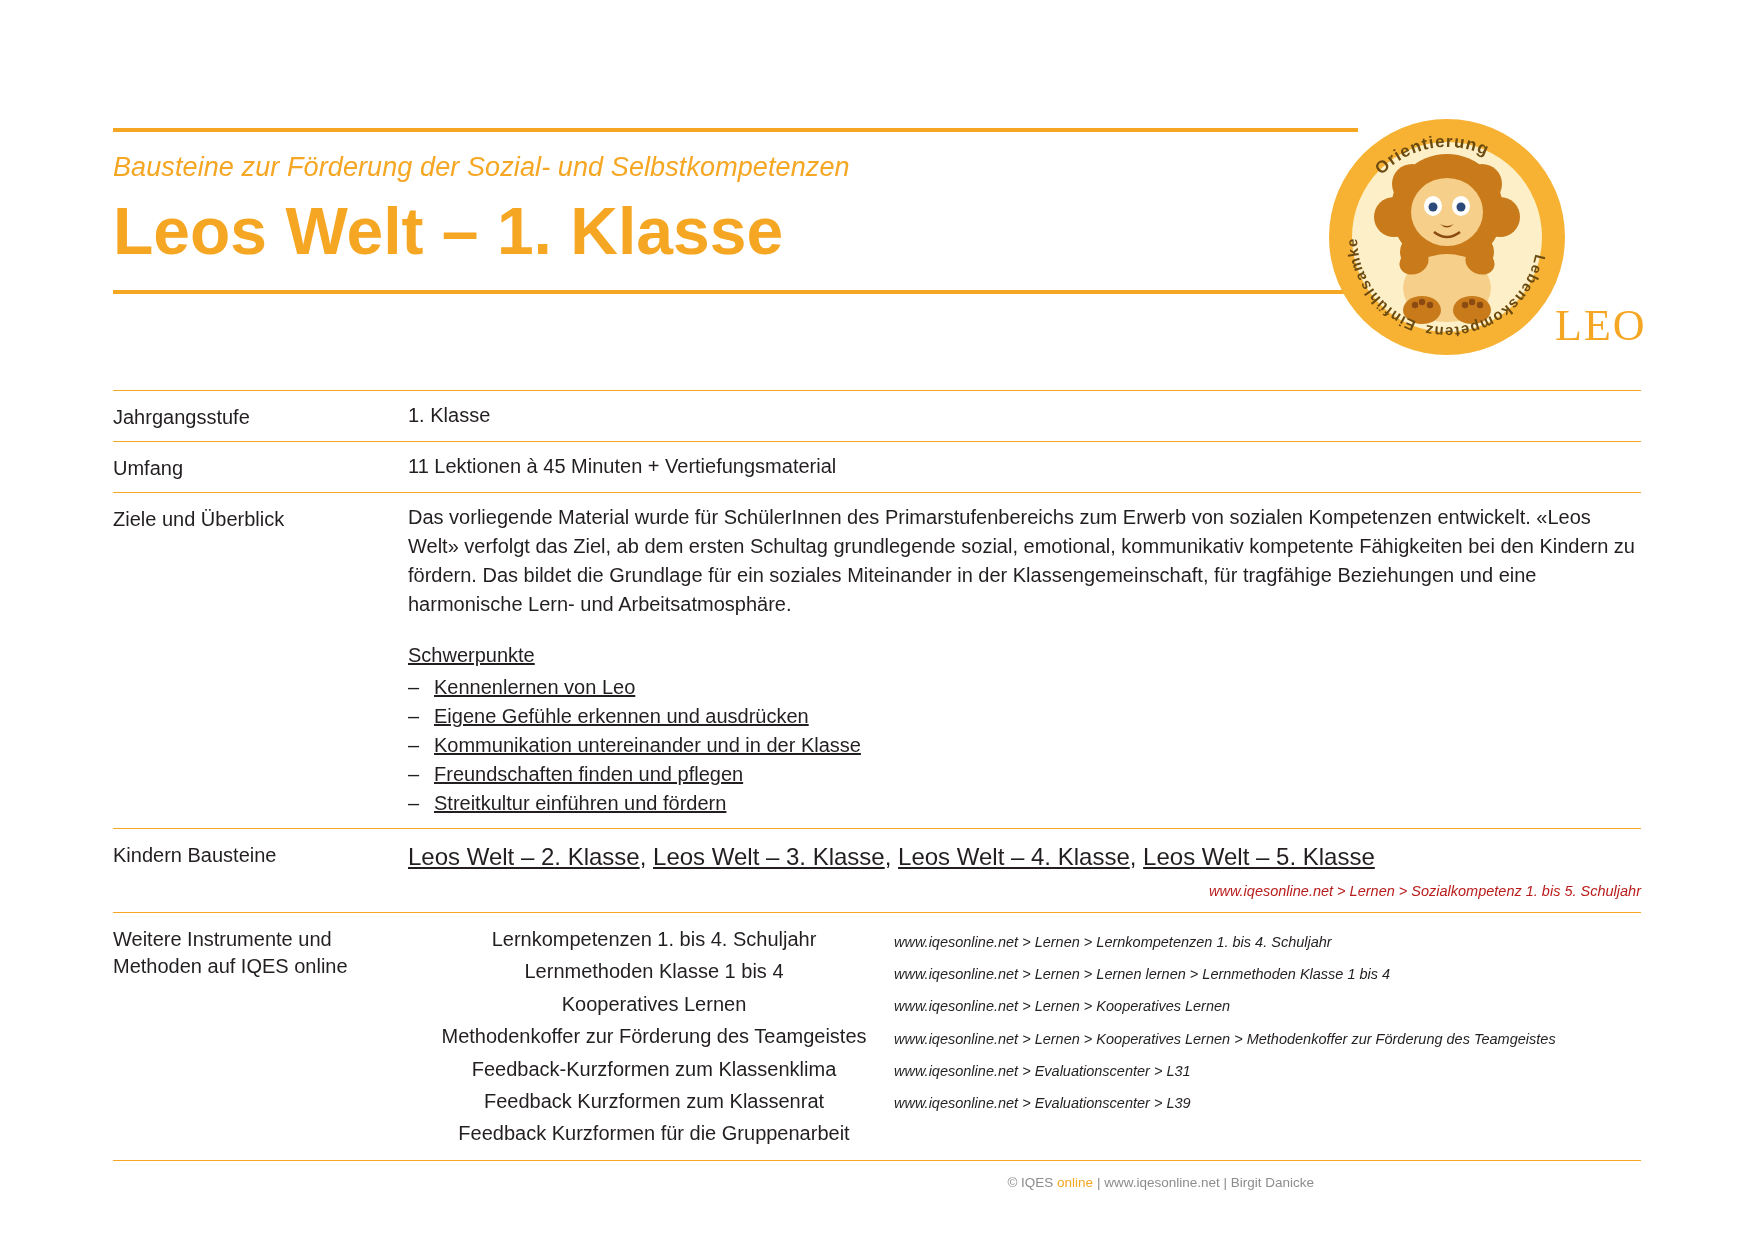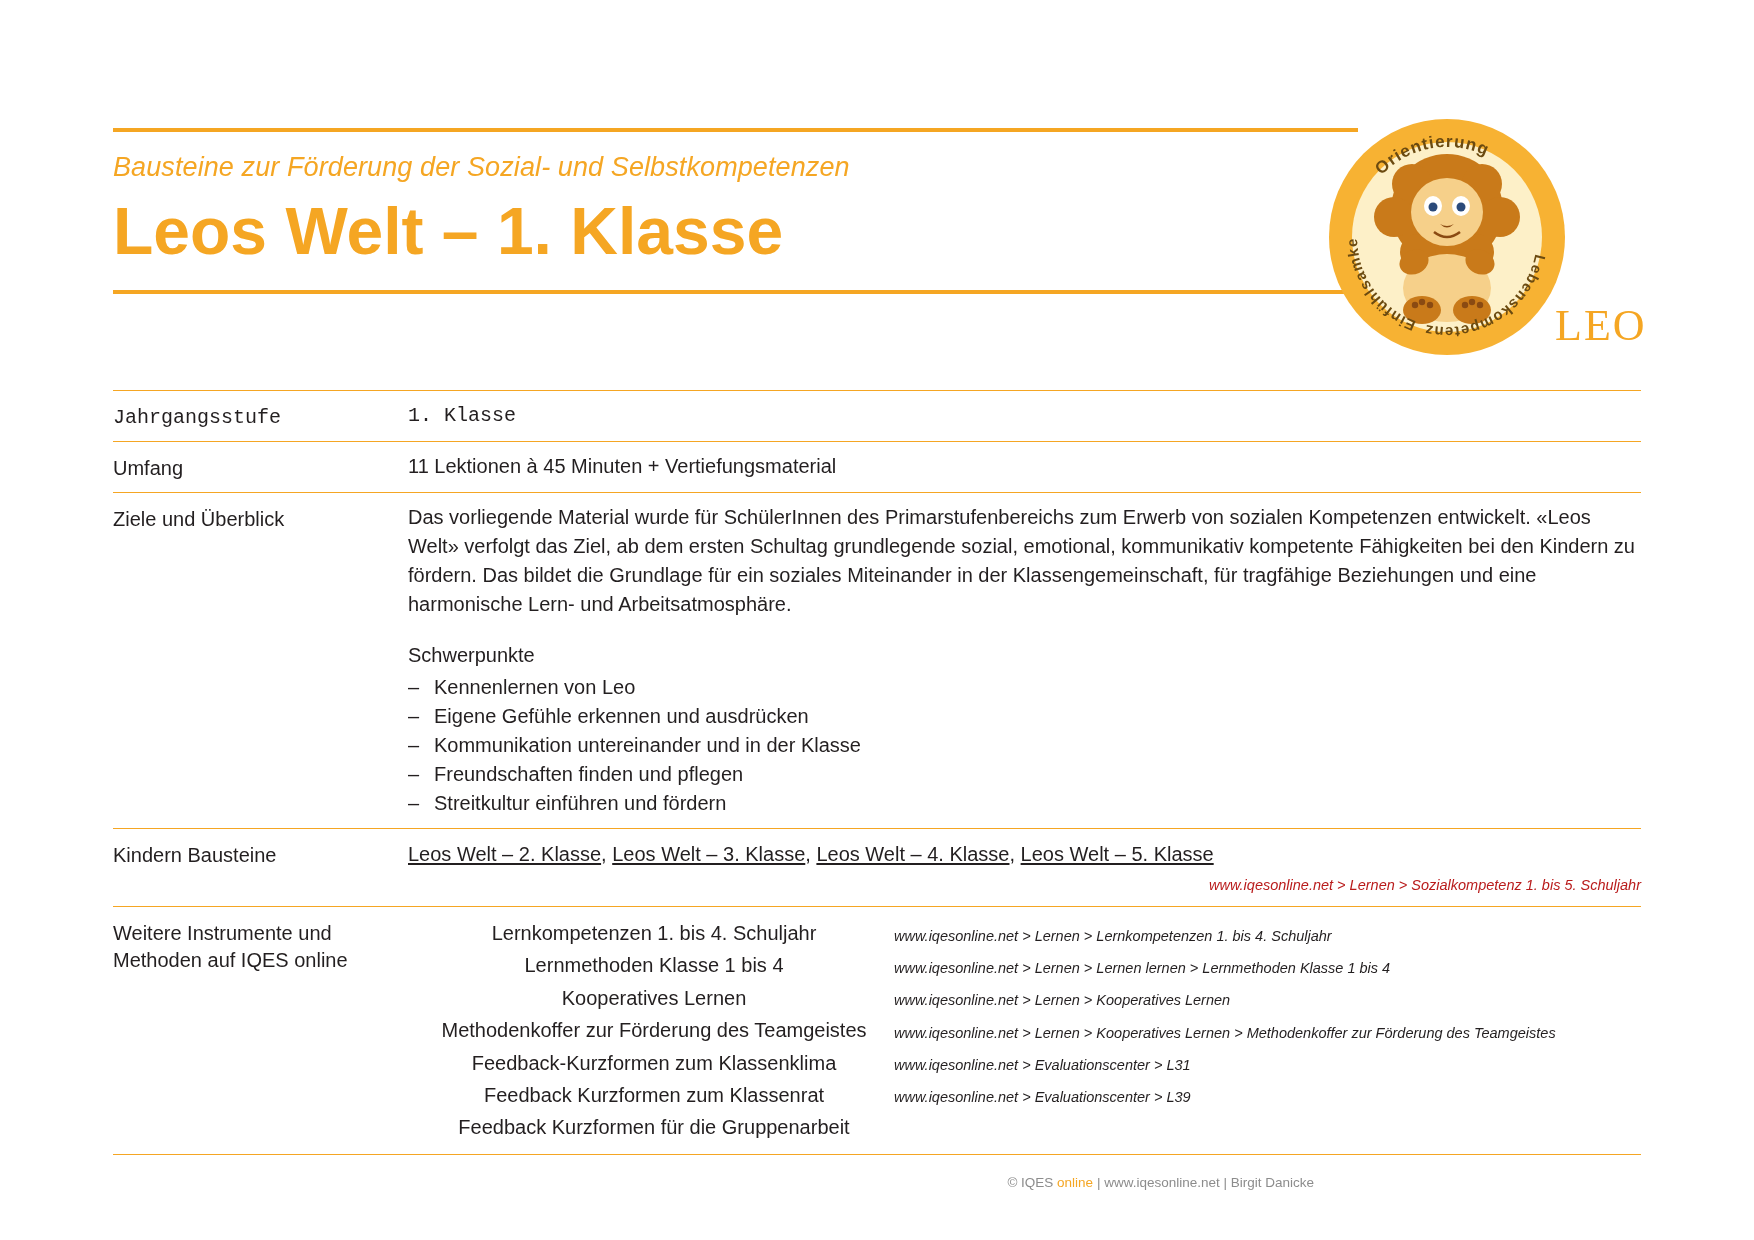--- a/index.html
+++ b/index.html
@@ -97,38 +97,39 @@
     position: absolute;
     left: 113px;
     top: 390px;
     width: 1528px;
   }
   .row {
     display: flex;
     border-top: 1.5px solid #f5a623;
     padding: 10px 0 10px 0;
   }
-  .row.first { border-top: 1.5px solid #f5a623; font-family: Liberation Mono, monospace; }
+  .row.first { border-top: 1.5px solid #f5a623; }
   .row-label {
     width: 295px;
     flex: 0 0 295px;
     font-size: 20px;
     line-height: 1.35;
     padding-top: 3px;
     color: #231f20;
   }
   .row-content {
     flex: 1 1 auto;
     font-size: 20px;
     line-height: 1.45;
     color: #231f20;
   }
 
   .bullets {
     margin-top: 22px;
+    text-decoration: underline;
   }
   .bullets .b-head {
     margin-bottom: 3px;
   }
   .bullets ul {
     list-style: none;
     margin: 0;
     padding: 0;
   }
   .bullets li {
@@ -137,21 +138,21 @@
     line-height: 1.45;
   }
   .bullets li:before {
     content: "–";
     position: absolute;
     left: 0;
     top: 0;
   }
 
   .links-line {
-    font-size: 20px;
+    font-size: 24px;
     line-height: 1.5;
   }
   .links-line .u {
     text-decoration: underline;
     text-underline-offset: 2px;
   }
   .path-small {
     font-style: italic;
     font-size: 14.5px;
     margin-top: 6px;

